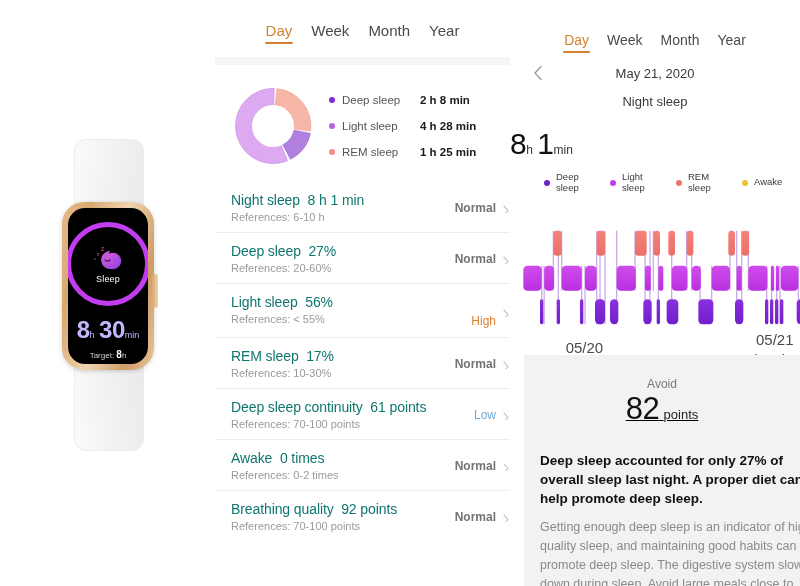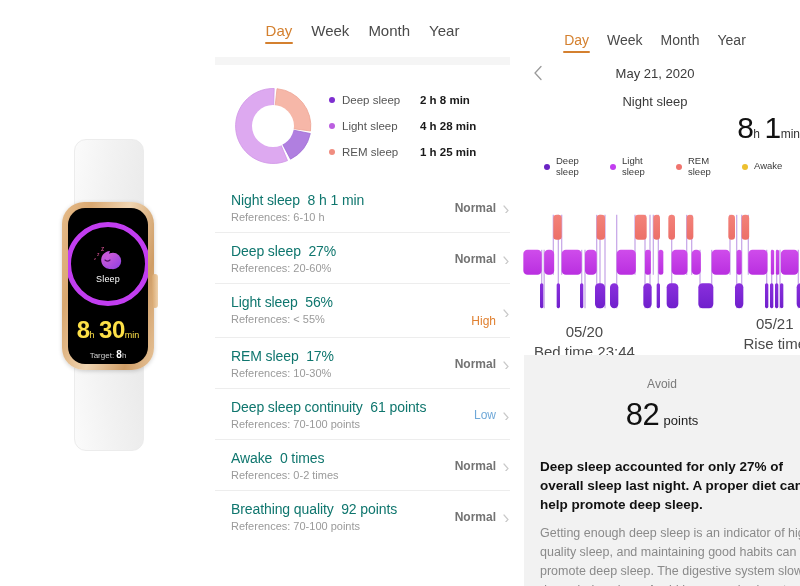--- a/index.html
+++ b/index.html
@@ -42,21 +42,21 @@
     border:5px solid #c23df0;
     background:#000;
     box-sizing:border-box;
   }
   .moon-wrap{position:absolute;left:50%;top:36px;transform:translateX(-50%);width:40px;height:26px;}
   .sleep-word{
     position:absolute;left:0;right:0;top:66px;text-align:center;
     color:#ffffff;font-size:9px;letter-spacing:.2px;
   }
   .big-time{
-    position:absolute;left:0;right:0;top:110px;text-align:center;color:#fde047;
+    position:absolute;left:0;right:0;top:110px;text-align:center;color:#c4b5fd;
     line-height:1;white-space:nowrap;
   }
   .big-time .n{font-size:24px;font-weight:700;letter-spacing:-.5px;}
   .big-time .u{font-size:9px;font-weight:400;}
   .target{
     position:absolute;left:0;right:0;top:141px;text-align:center;color:#cfcfcf;font-size:8px;
   }
   .target b{color:#fff;font-size:10px;}
   .chev-up{
     position:absolute;left:50%;top:152px;transform:translateX(-50%);
@@ -107,38 +107,38 @@
   .right-panel{position:absolute;left:510px;top:0;width:290px;height:586px;background:#fff;}
   .r-tabs{display:flex;justify-content:center;gap:18px;padding-top:32px;}
   .r-tab{font-size:14px;color:#4a4a4a;padding-bottom:5px;position:relative;cursor:pointer;}
   .r-tab.active{color:#d4802f;}
   .r-tab.active:after{content:"";position:absolute;left:-1px;right:-1px;bottom:0;height:2px;background:#d4802f;border-radius:1px;}
 
   .date-row{position:relative;margin-top:13px;text-align:center;}
   .prev-arrow{position:absolute;left:22px;top:-1px;width:12px;height:16px;cursor:pointer;}
   .date-txt{font-size:13px;color:#3a3a3a;}
   .nightsleep-lbl{font-size:13px;color:#3a3a3a;text-align:center;margin-top:13px;}
-  .dur{text-align:right;margin-top:4px;line-height:1;white-space:nowrap;}
+  .dur{text-align:left;margin-top:20px;line-height:1;white-space:nowrap;}
   .dur .n{font-size:30px;color:#111;letter-spacing:-.5px;}
   .dur .u{font-size:12px;color:#333;}
 
   .r-legend{display:flex;align-items:center;margin-top:13px;padding:0 14px 0 34px;}
   .rl{display:flex;align-items:center;}
   .rl .dot{width:6px;height:6px;margin-right:6px;}
   .rl .txt{font-size:9.5px;color:#3a3a3a;line-height:1.15;}
 
   .hypno{position:relative;margin-top:22px;height:118px;}
   .hypno svg{display:block;}
   .hypno-lbls{position:relative;height:34px;font-size:15px;color:#4a4a4a;}
   .lbl-left{position:absolute;left:24px;top:4px;text-align:center;line-height:1.35;}
   .lbl-right{position:absolute;right:-6px;top:-4px;text-align:center;line-height:1.35;}
 
   .score-card{position:absolute;left:14px;right:0;top:355px;bottom:0;background:#f2f2f2;padding:0;}
   .score-lbl{text-align:center;font-size:12px;color:#7a7a7a;padding-top:22px;}
-  .score-val{text-align:center;line-height:1;margin-top:8px;white-space:nowrap;}
+  .score-val{text-align:center;line-height:1;margin-top:2px;white-space:nowrap;text-decoration:underline;}
   .score-val .n{font-size:31px;color:#111;letter-spacing:-.5px;}
   .score-val .u{font-size:13px;color:#222;}
   .advice-h{
     font-size:13.5px;color:#111;font-weight:600;line-height:1.42;
     margin:27px 0 0 16px;width:284px;
   }
   .advice-b{
     font-size:12.5px;color:#8a8a8a;line-height:1.5;margin:10px 0 0 16px;width:288px;
   }
 </style>

